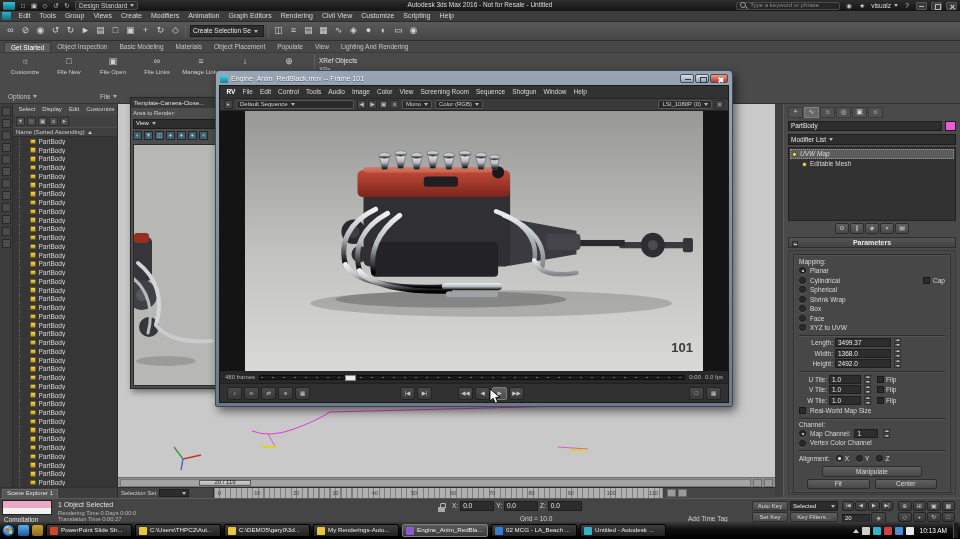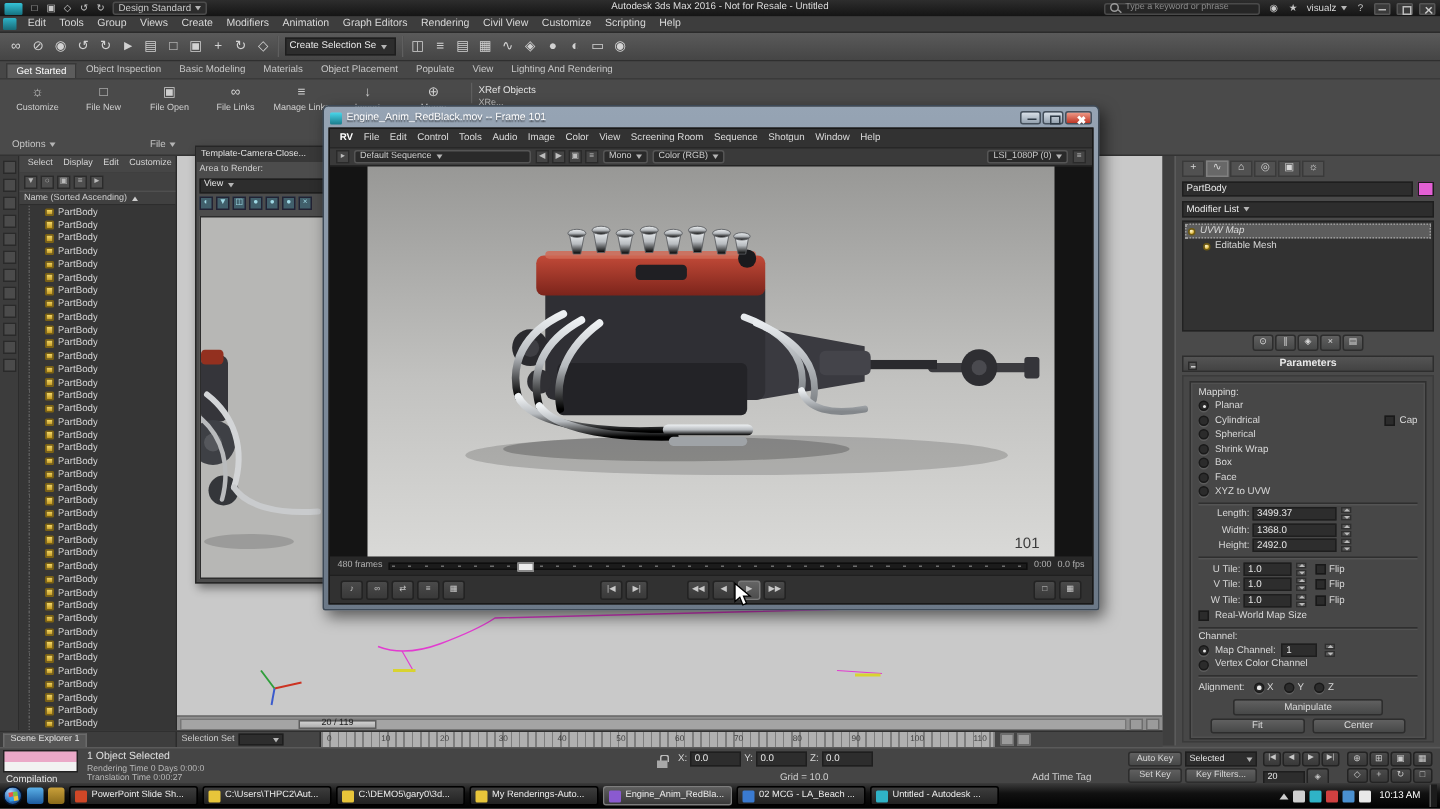--- a/index.html
+++ b/index.html
@@ -100,21 +100,21 @@
 .wbtn.close::before{transform:rotate(45deg)}.wbtn.close::after{transform:rotate(-45deg)}
 #p-inner{flex:1;background:#2c2c2c;border:1px solid #191919;display:flex;flex-direction:column;overflow:hidden}
 #p-menu{height:12px;background:#323232;display:flex;align-items:center;padding:0 3px;font-size:6.5px;color:#dadada}
 #p-menu span{padding:0 3.5px}
 #p-menu span:first-child{font-weight:bold;color:#fff}
 #p-tools{height:13px;background:#3a3a3a;border-top:1px solid #272727;border-bottom:1px solid #242424;display:flex;align-items:center;gap:3px;padding:0 4px}
 .pdd{height:9px;background:#2a2a2a;border:1px solid #555;border-radius:2px;font-size:6px;color:#cfcfcf;display:flex;align-items:center;padding:0 3px}
 .pti{width:9px;height:9px;background:#454545;border:1px solid #2a2a2a;font-size:5.5px;color:#bdbdbd}
 #p-view{flex:1;background:#141414;position:relative;display:flex;justify-content:center}
 #p-img{width:458px;height:100%;background:linear-gradient(#98989六,#c2c2c0 55%,#d9d9d7);position:relative}
-#p-frameno{position:absolute;right:10px;bottom:3px;font-size:10px;font-weight:normal;color:#3c3c3c}
+#p-frameno{position:absolute;right:10px;bottom:16px;font-size:13px;font-weight:bold;color:#3c3c3c}
 #p-scrub{height:12px;background:#282828;display:flex;align-items:center;gap:4px;padding:0 5px;font-size:6px;color:#b2b2b2}
 #scrub-track{flex:1;height:5px;background:#1b1b1b;border:1px solid #0e0e0e;position:relative}
 #scrub-track::before{content:"";position:absolute;left:1px;right:1px;top:1.5px;height:1px;background:repeating-linear-gradient(90deg,#6c6c6c 0 2px,transparent 2px 11px)}
 #scrub-handle{position:absolute;left:20%;top:-1px;width:11px;height:6px;background:#ececec;border:1px solid #888}
 #p-trans{height:19px;background:#313131;border-top:1px solid #1f1f1f;display:flex;align-items:center;padding:0 7px;gap:2px}
 .tbtn{min-width:15px;height:13px;background:linear-gradient(#4a4a4a,#393939);border:1px solid #232323;border-radius:2px;font-size:5.5px;color:#c8c8c8;display:inline-flex;align-items:center;justify-content:center;padding:0 2px;flex:none}
 .tbtn.sel{background:linear-gradient(#646464,#4d4d4d);border-color:#7a7a7a}
 .gapA{width:86px}.gapB{width:22px}
 
 #cmdpanel{left:783px;top:104px;width:177px;height:393px;background:#4a4a4a;border-left:1px solid #5b5b5b;padding:2px 4px;display:flex;flex-direction:column;gap:2px;z-index:2;overflow:hidden}

